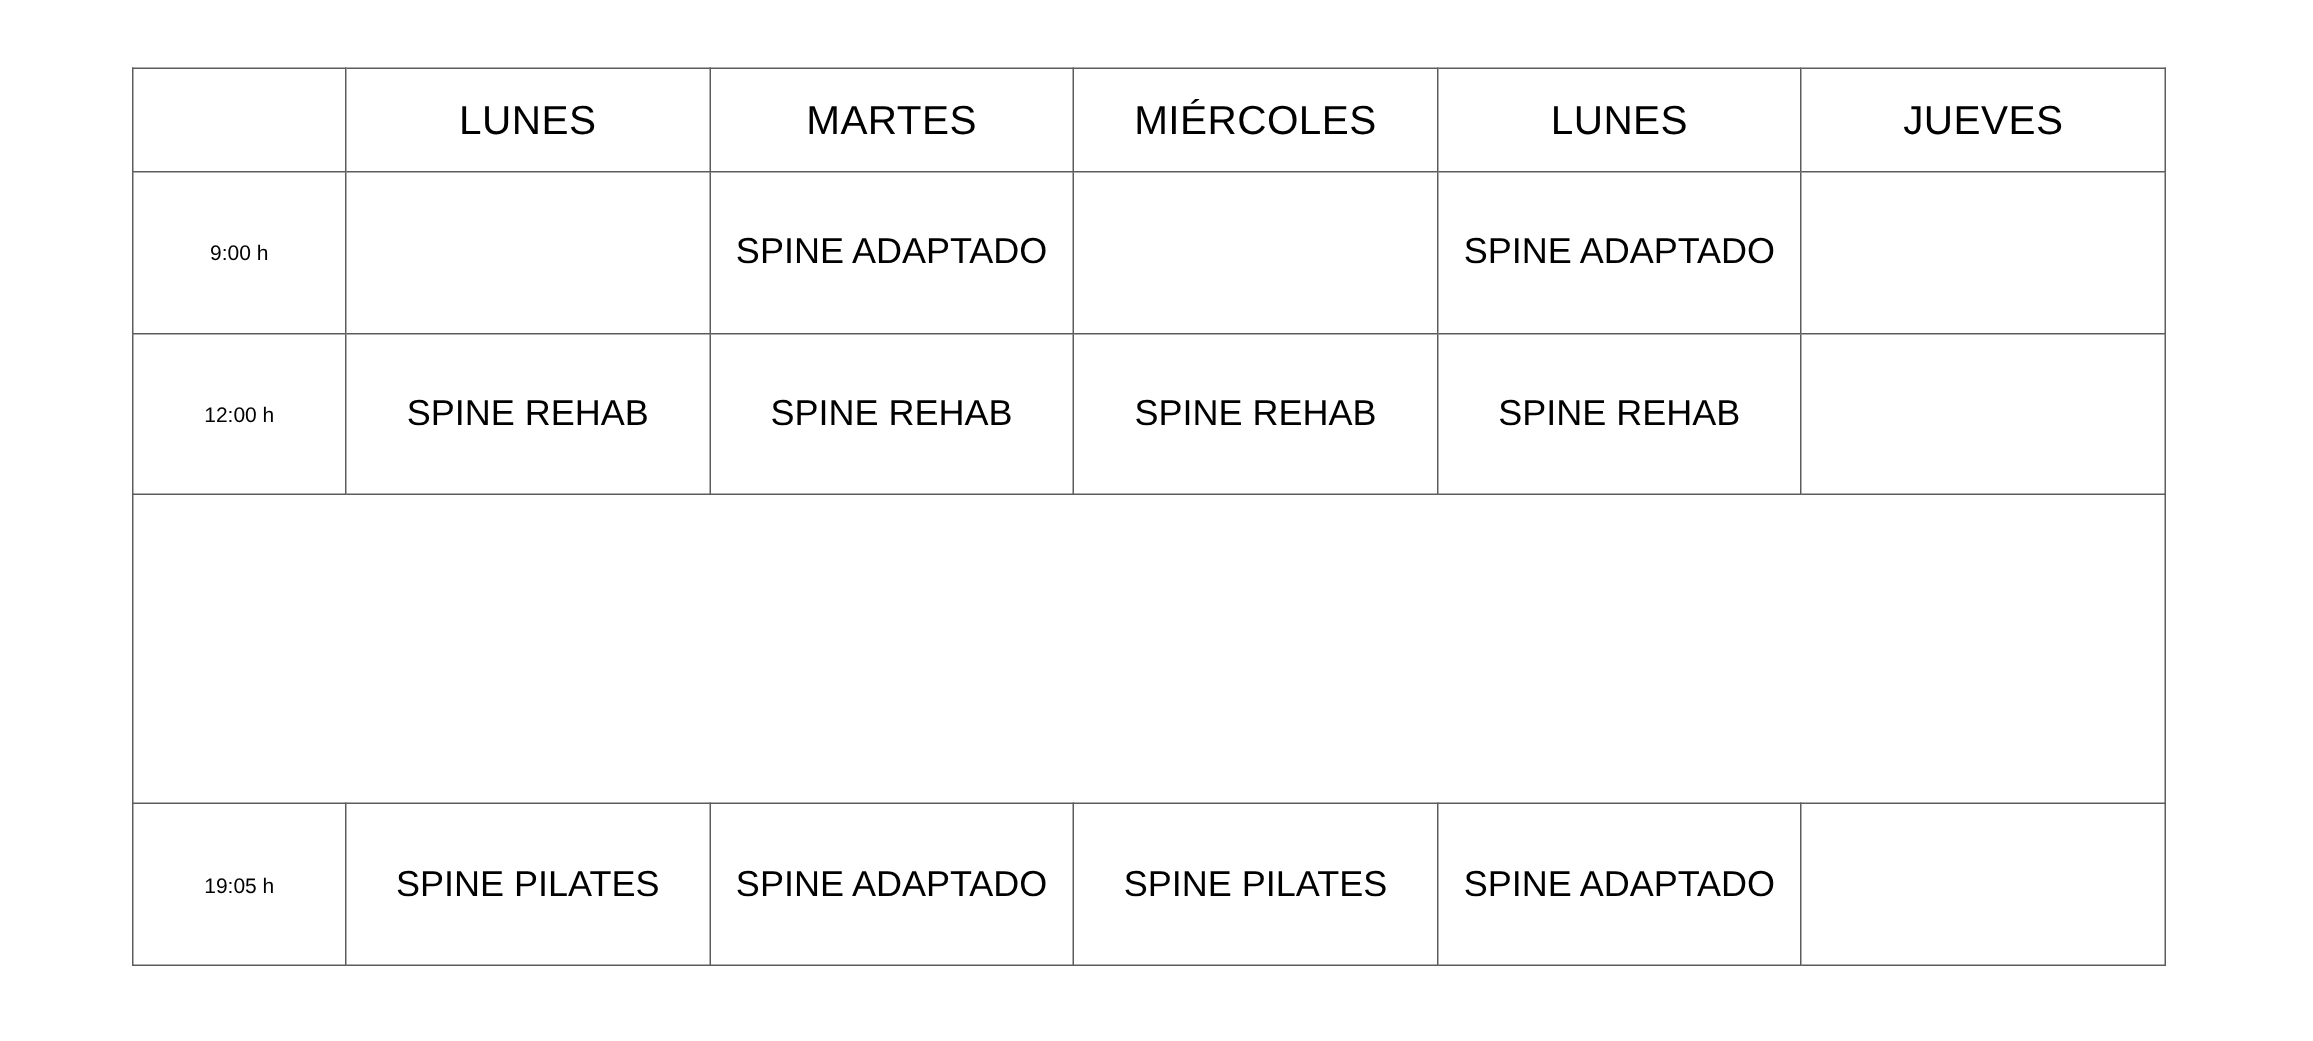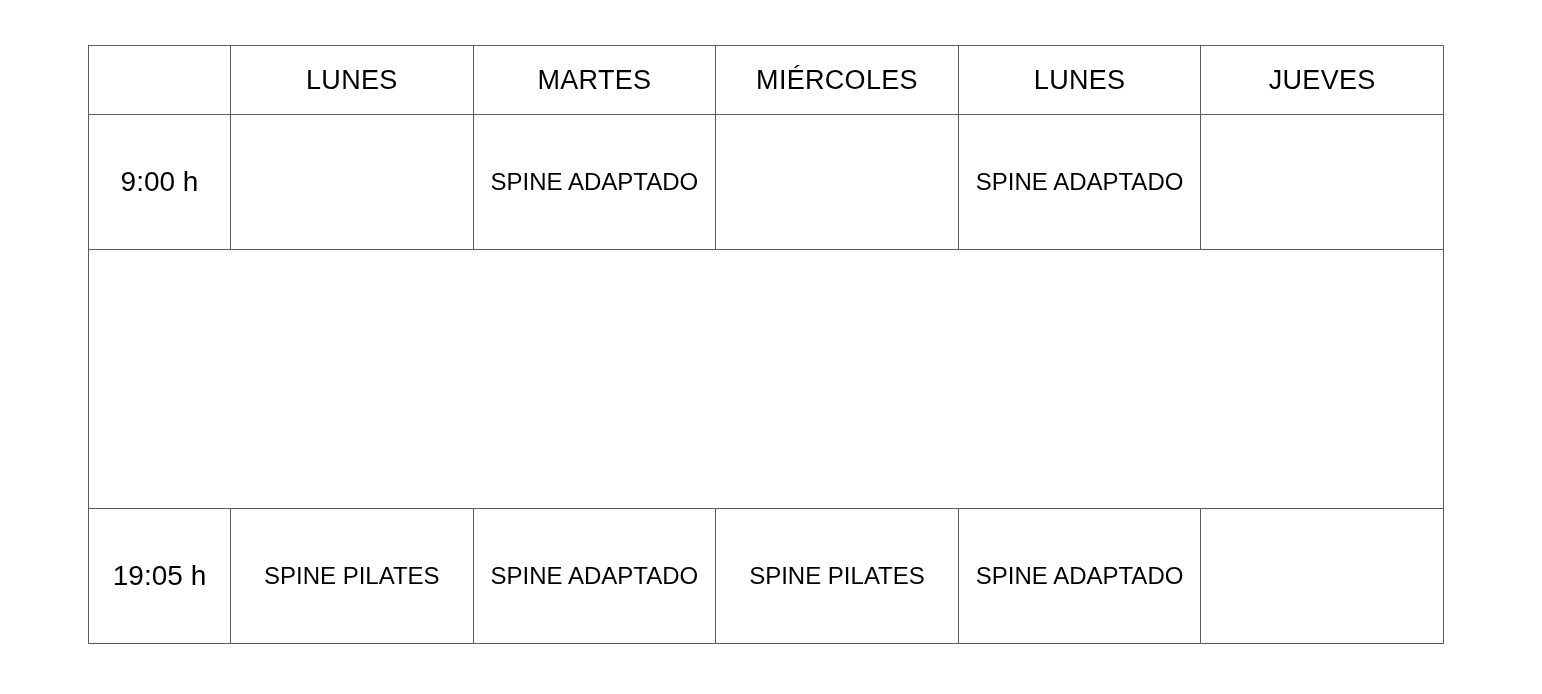--- a/index.html
+++ b/index.html
@@ -55,21 +55,21 @@
   }
   th.corner-head {
     background: #ffffff;
   }
 
   
   tr.slot-row { height: 67px; }
   td.time-cell {
     text-align: right;
     padding-right: 20px;
-    font-size: 28px;
+    font-size: 14px;
     color: #1a1a1a;
     background: #ffffff;
   }
   td.slot-cell {
     font-size: 24px;
     color: #0d0d0d;
   }
 
   
   td.act-empty    { background: #ffffff; }
@@ -109,20 +109,28 @@
     </thead>
     <tbody id="schedule-body">
         <tr class="slot-row">
           <td class="time-cell">9:00 h</td>
           <td class="slot-cell act-empty"></td>
           <td class="slot-cell act-adaptado">SPINE ADAPTADO</td>
           <td class="slot-cell act-empty"></td>
           <td class="slot-cell act-adaptado">SPINE ADAPTADO</td>
           <td class="slot-cell act-empty"></td>
         </tr>
+        <tr class="slot-row">
+          <td class="time-cell">12:00 h</td>
+          <td class="slot-cell act-rehab">SPINE REHAB</td>
+          <td class="slot-cell act-rehab">SPINE REHAB</td>
+          <td class="slot-cell act-rehab">SPINE REHAB</td>
+          <td class="slot-cell act-rehab">SPINE REHAB</td>
+          <td class="slot-cell act-empty"></td>
+        </tr>
         <tr class="gap-row">
           <td class="gap-cell" colspan="6"></td>
         </tr>
         <tr class="slot-row">
           <td class="time-cell">19:05 h</td>
           <td class="slot-cell act-pilates">SPINE PILATES</td>
           <td class="slot-cell act-adaptado">SPINE ADAPTADO</td>
           <td class="slot-cell act-pilates">SPINE PILATES</td>
           <td class="slot-cell act-adaptado">SPINE ADAPTADO</td>
           <td class="slot-cell act-empty"></td>

